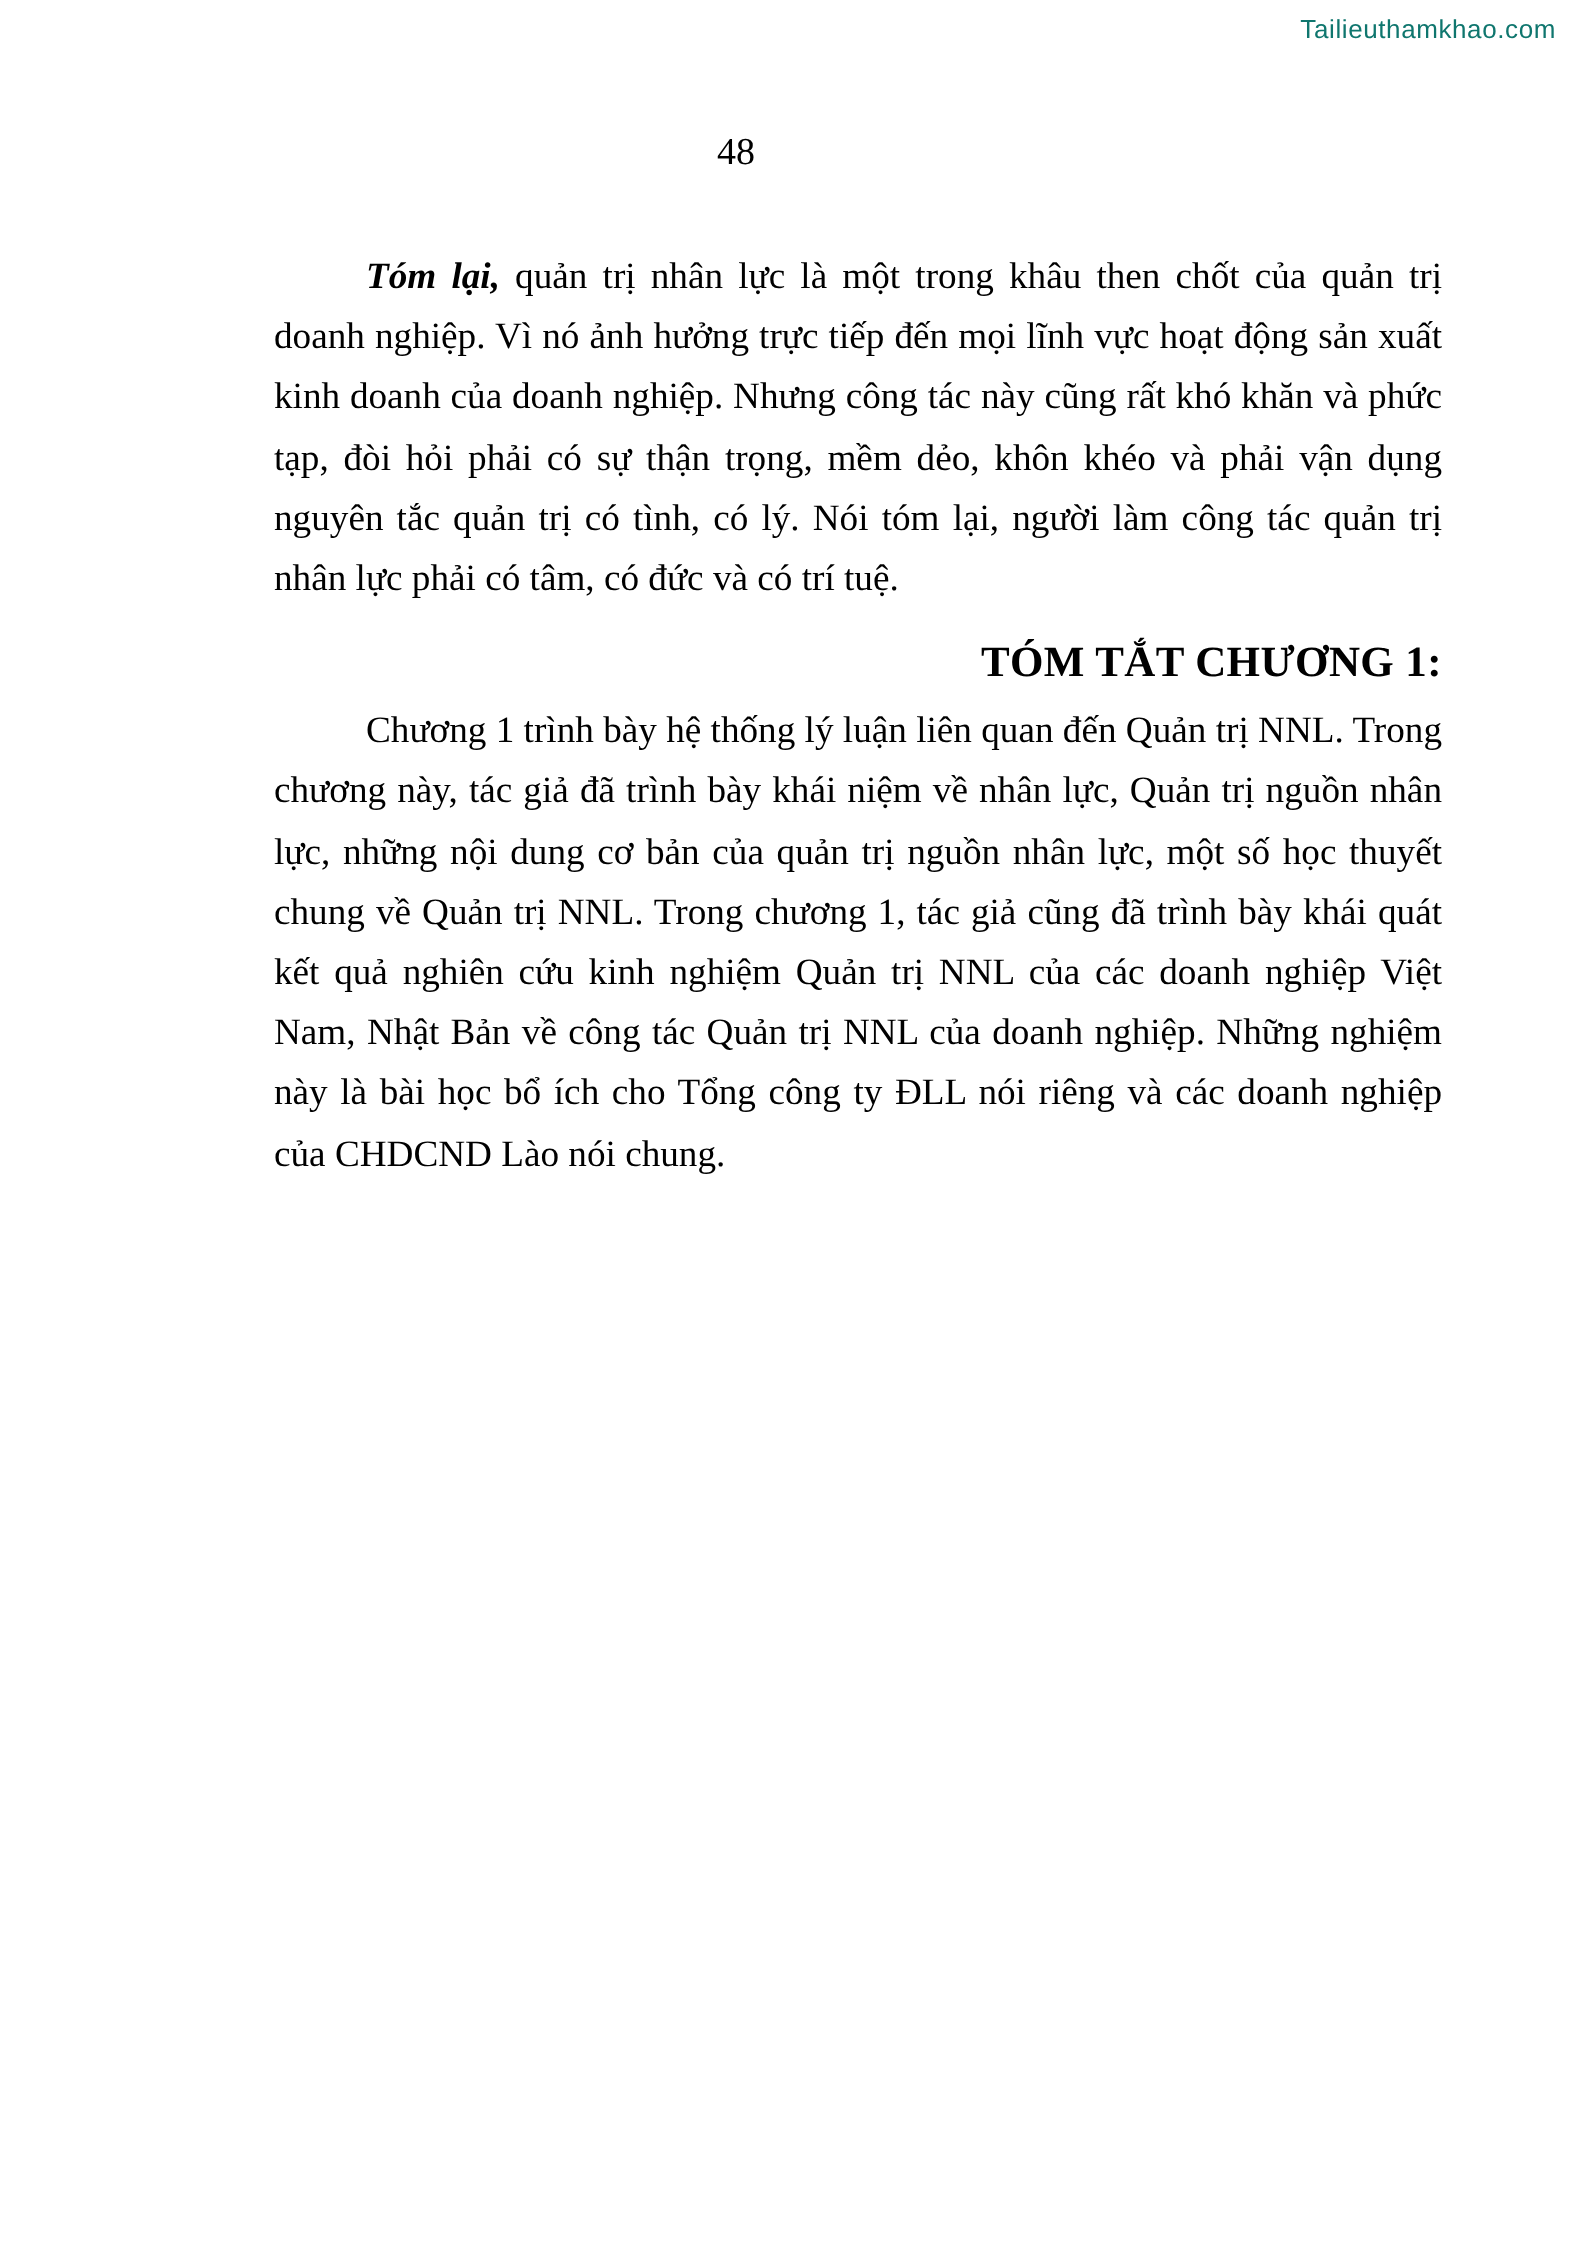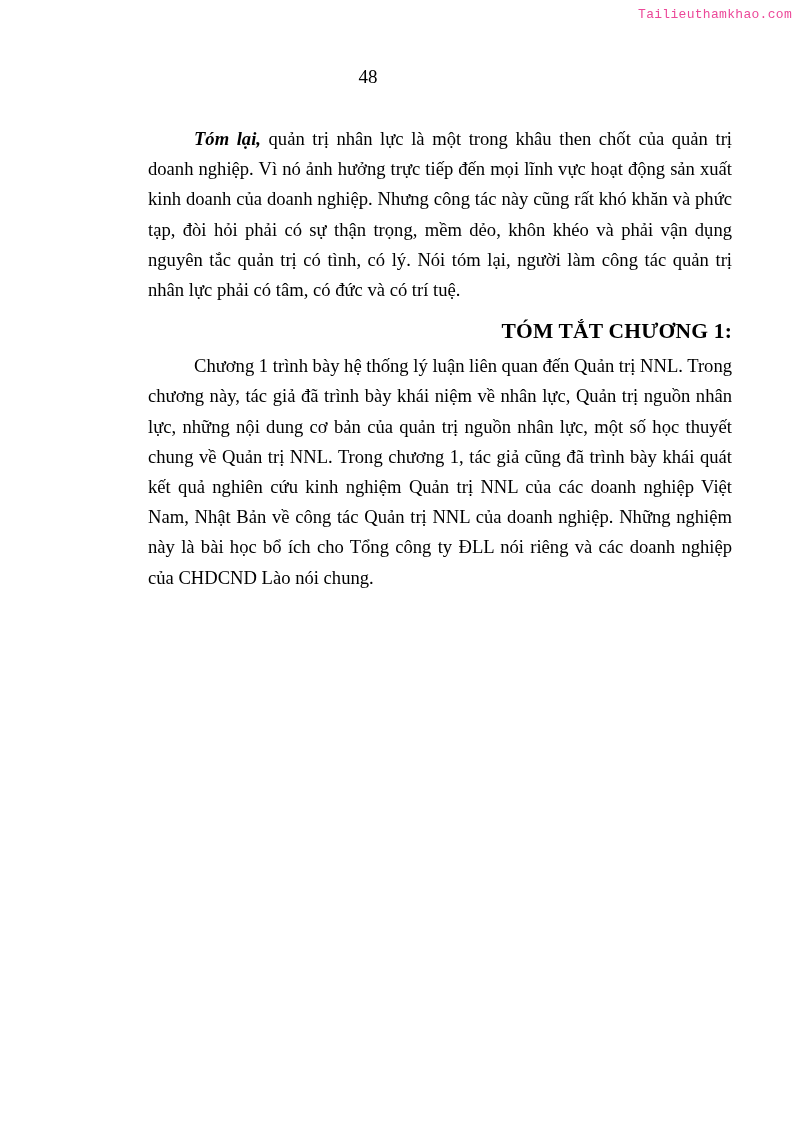--- a/index.html
+++ b/index.html
@@ -12,40 +12,40 @@
     width: 794px;
     height: 1123px;
     background: #ffffff;
     overflow: hidden;
     font-family: "Liberation Serif", "DejaVu Serif", serif;
     color: #000000;
   }
   .watermark {
     position: absolute;
     top: 7px;
-    right: 2px;
-    font-family: Liberation Mono, monospace;
+    right: 16px;
+    font-family: Liberation Sans, sans-serif;
     font-size: 13px;
     letter-spacing: 0.3px;
-    color: #ec4899;
+    color: #0f766e;
     white-space: nowrap;
     user-select: none;
   }
   .page-number {
     position: absolute;
     top: 65px;
     left: 0;
     width: 736px;
     text-align: center;
     font-size: 19px;
     line-height: 24px;
   }
   .content {
     position: absolute;
-    left: 148px;
+    left: 137px;
     top: 124px;
     width: 584px;
   }
   p.body-par {
     margin: 0;
     text-align: justify;
     text-justify: inter-word;
     font-size: 18.6px;
     line-height: 30.2px;
     text-indent: 46px;

